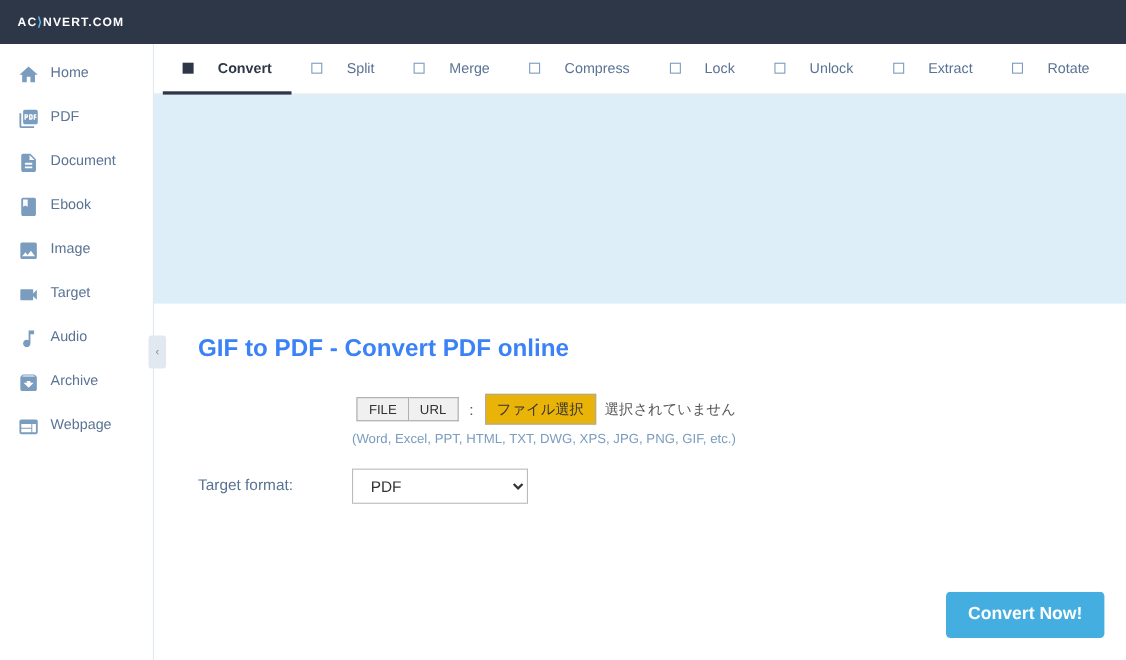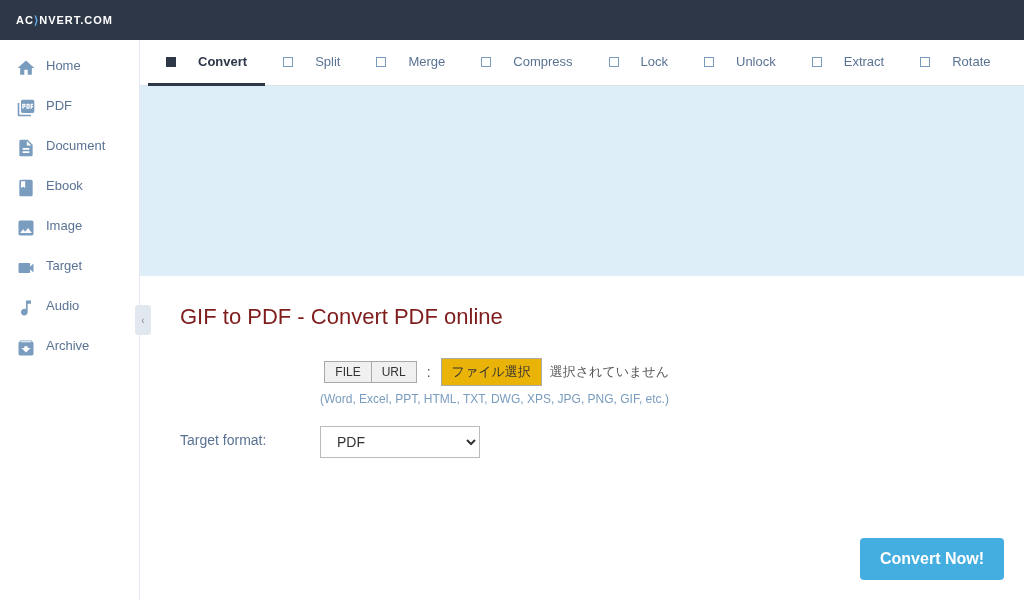--- a/index.html
+++ b/index.html
@@ -111,22 +111,22 @@
       width: 100%;
     }
 
     
     #content {
       padding: 28px 32px 28px 40px;
     }
 
     #page-heading {
       font-size: 22px;
-      color: #7f1d1d;
-      font-weight: normal;
+      color: #3b82f6;
+      font-weight: bold;
       margin-bottom: 28px;
     }
 
     .form-row {
       display: flex;
       align-items: flex-start;
       margin-bottom: 20px;
     }
 
     .form-label {
@@ -284,20 +284,26 @@
       <svg class="icon-audio" viewBox="0 0 24 24">
         <path d="M12 3v10.55c-.59-.34-1.27-.55-2-.55-2.21 0-4 1.79-4 4s1.79 4 4 4 4-1.79 4-4V7h4V3h-6z"></path>
       </svg>
       <span>Audio</span>
     </div>
     <div class="sidebar-item">
       <svg class="icon-archive" viewBox="0 0 24 24">
         <path d="M20.54 5.23l-1.39-1.68C18.88 3.21 18.47 3 18 3H6c-.47 0-.88.21-1.16.55L3.46 5.23C3.17 5.57 3 6.02 3 6.5V19c0 1.1.9 2 2 2h14c1.1 0 2-.9 2-2V6.5c0-.48-.17-.93-.46-1.27zM12 17.5L6.5 12H10v-2h4v2h3.5L12 17.5zM5.12 5l.81-1h12l.94 1H5.12z"></path>
       </svg>
       <span>Archive</span>
+    </div>
+    <div class="sidebar-item">
+      <svg class="icon-webpage" viewBox="0 0 24 24">
+        <path d="M20 4H4c-1.1 0-2 .9-2 2v12c0 1.1.9 2 2 2h16c1.1 0 2-.9 2-2V6c0-1.1-.9-2-2-2zm-5 14H4v-4h11v4zm0-5H4V9h11v4zm5 5h-4V9h4v9z"></path>
+      </svg>
+      <span>Webpage</span>
     </div>
 
     <div class="sidebar-toggle">‹</div>
   </div>
 
   <div id="main">
 
     <div id="tabs">
       <div class="tab-item active">
         <span class="tab-icon-filled"></span>

